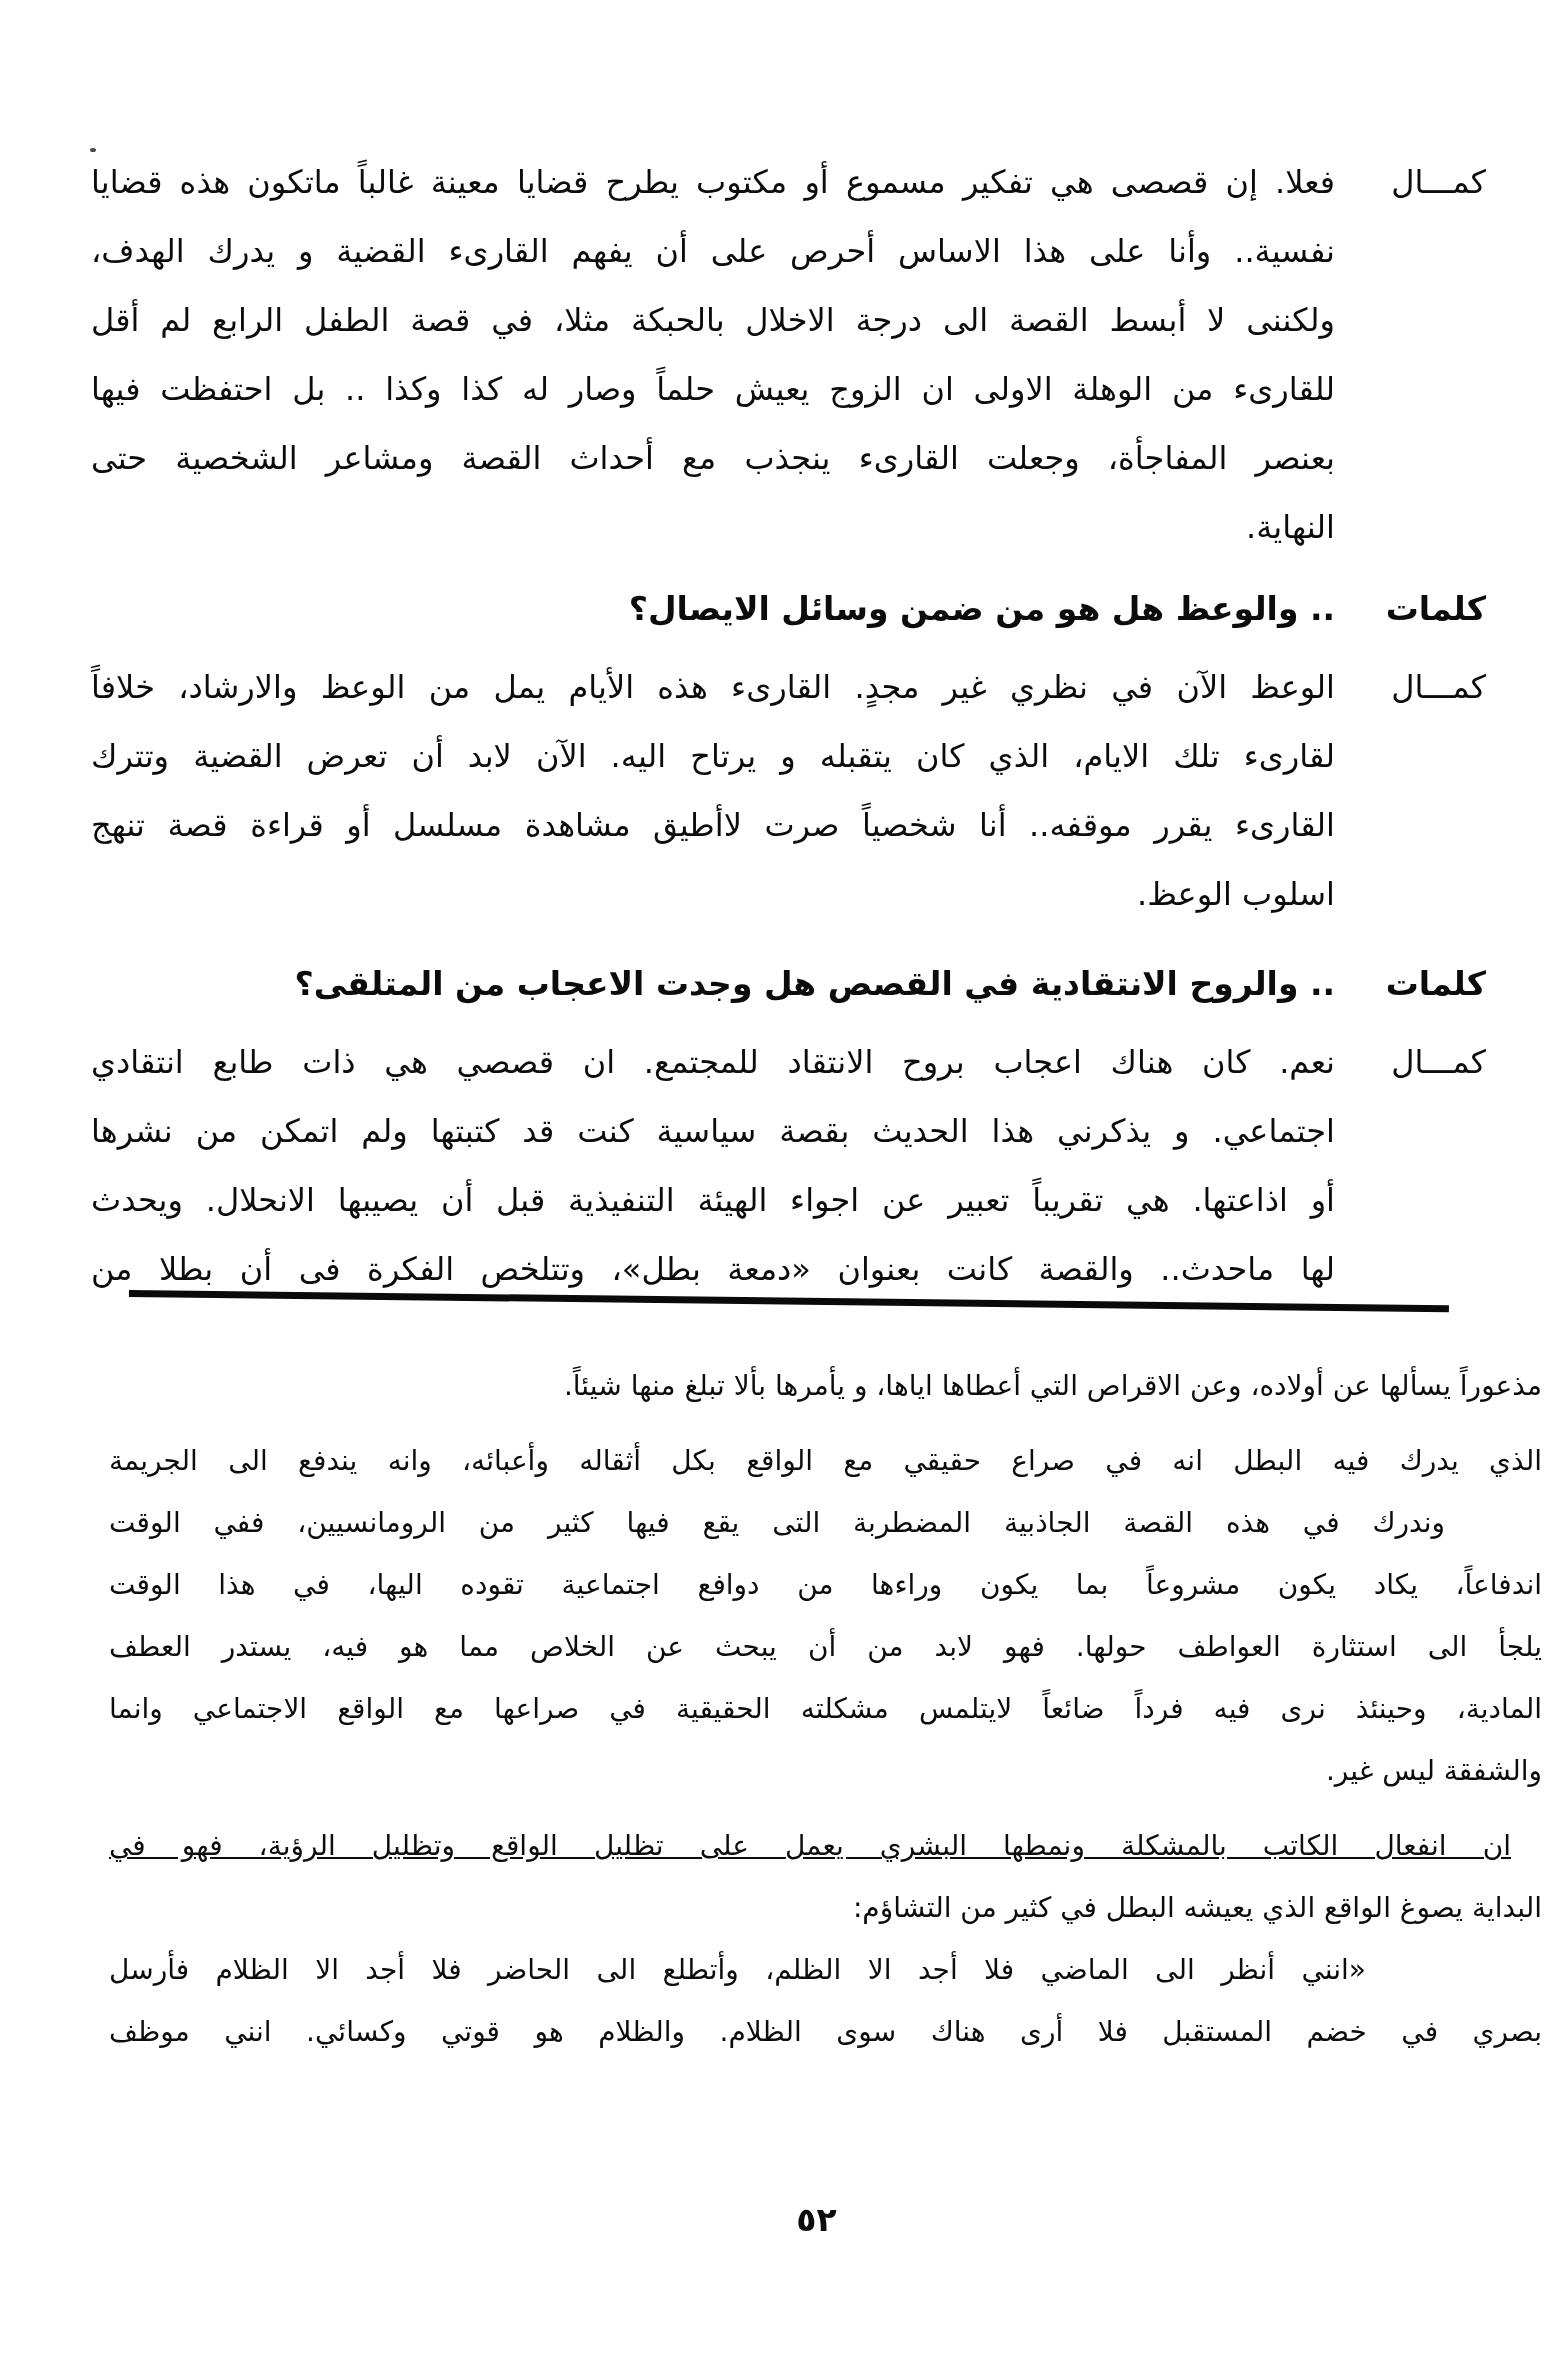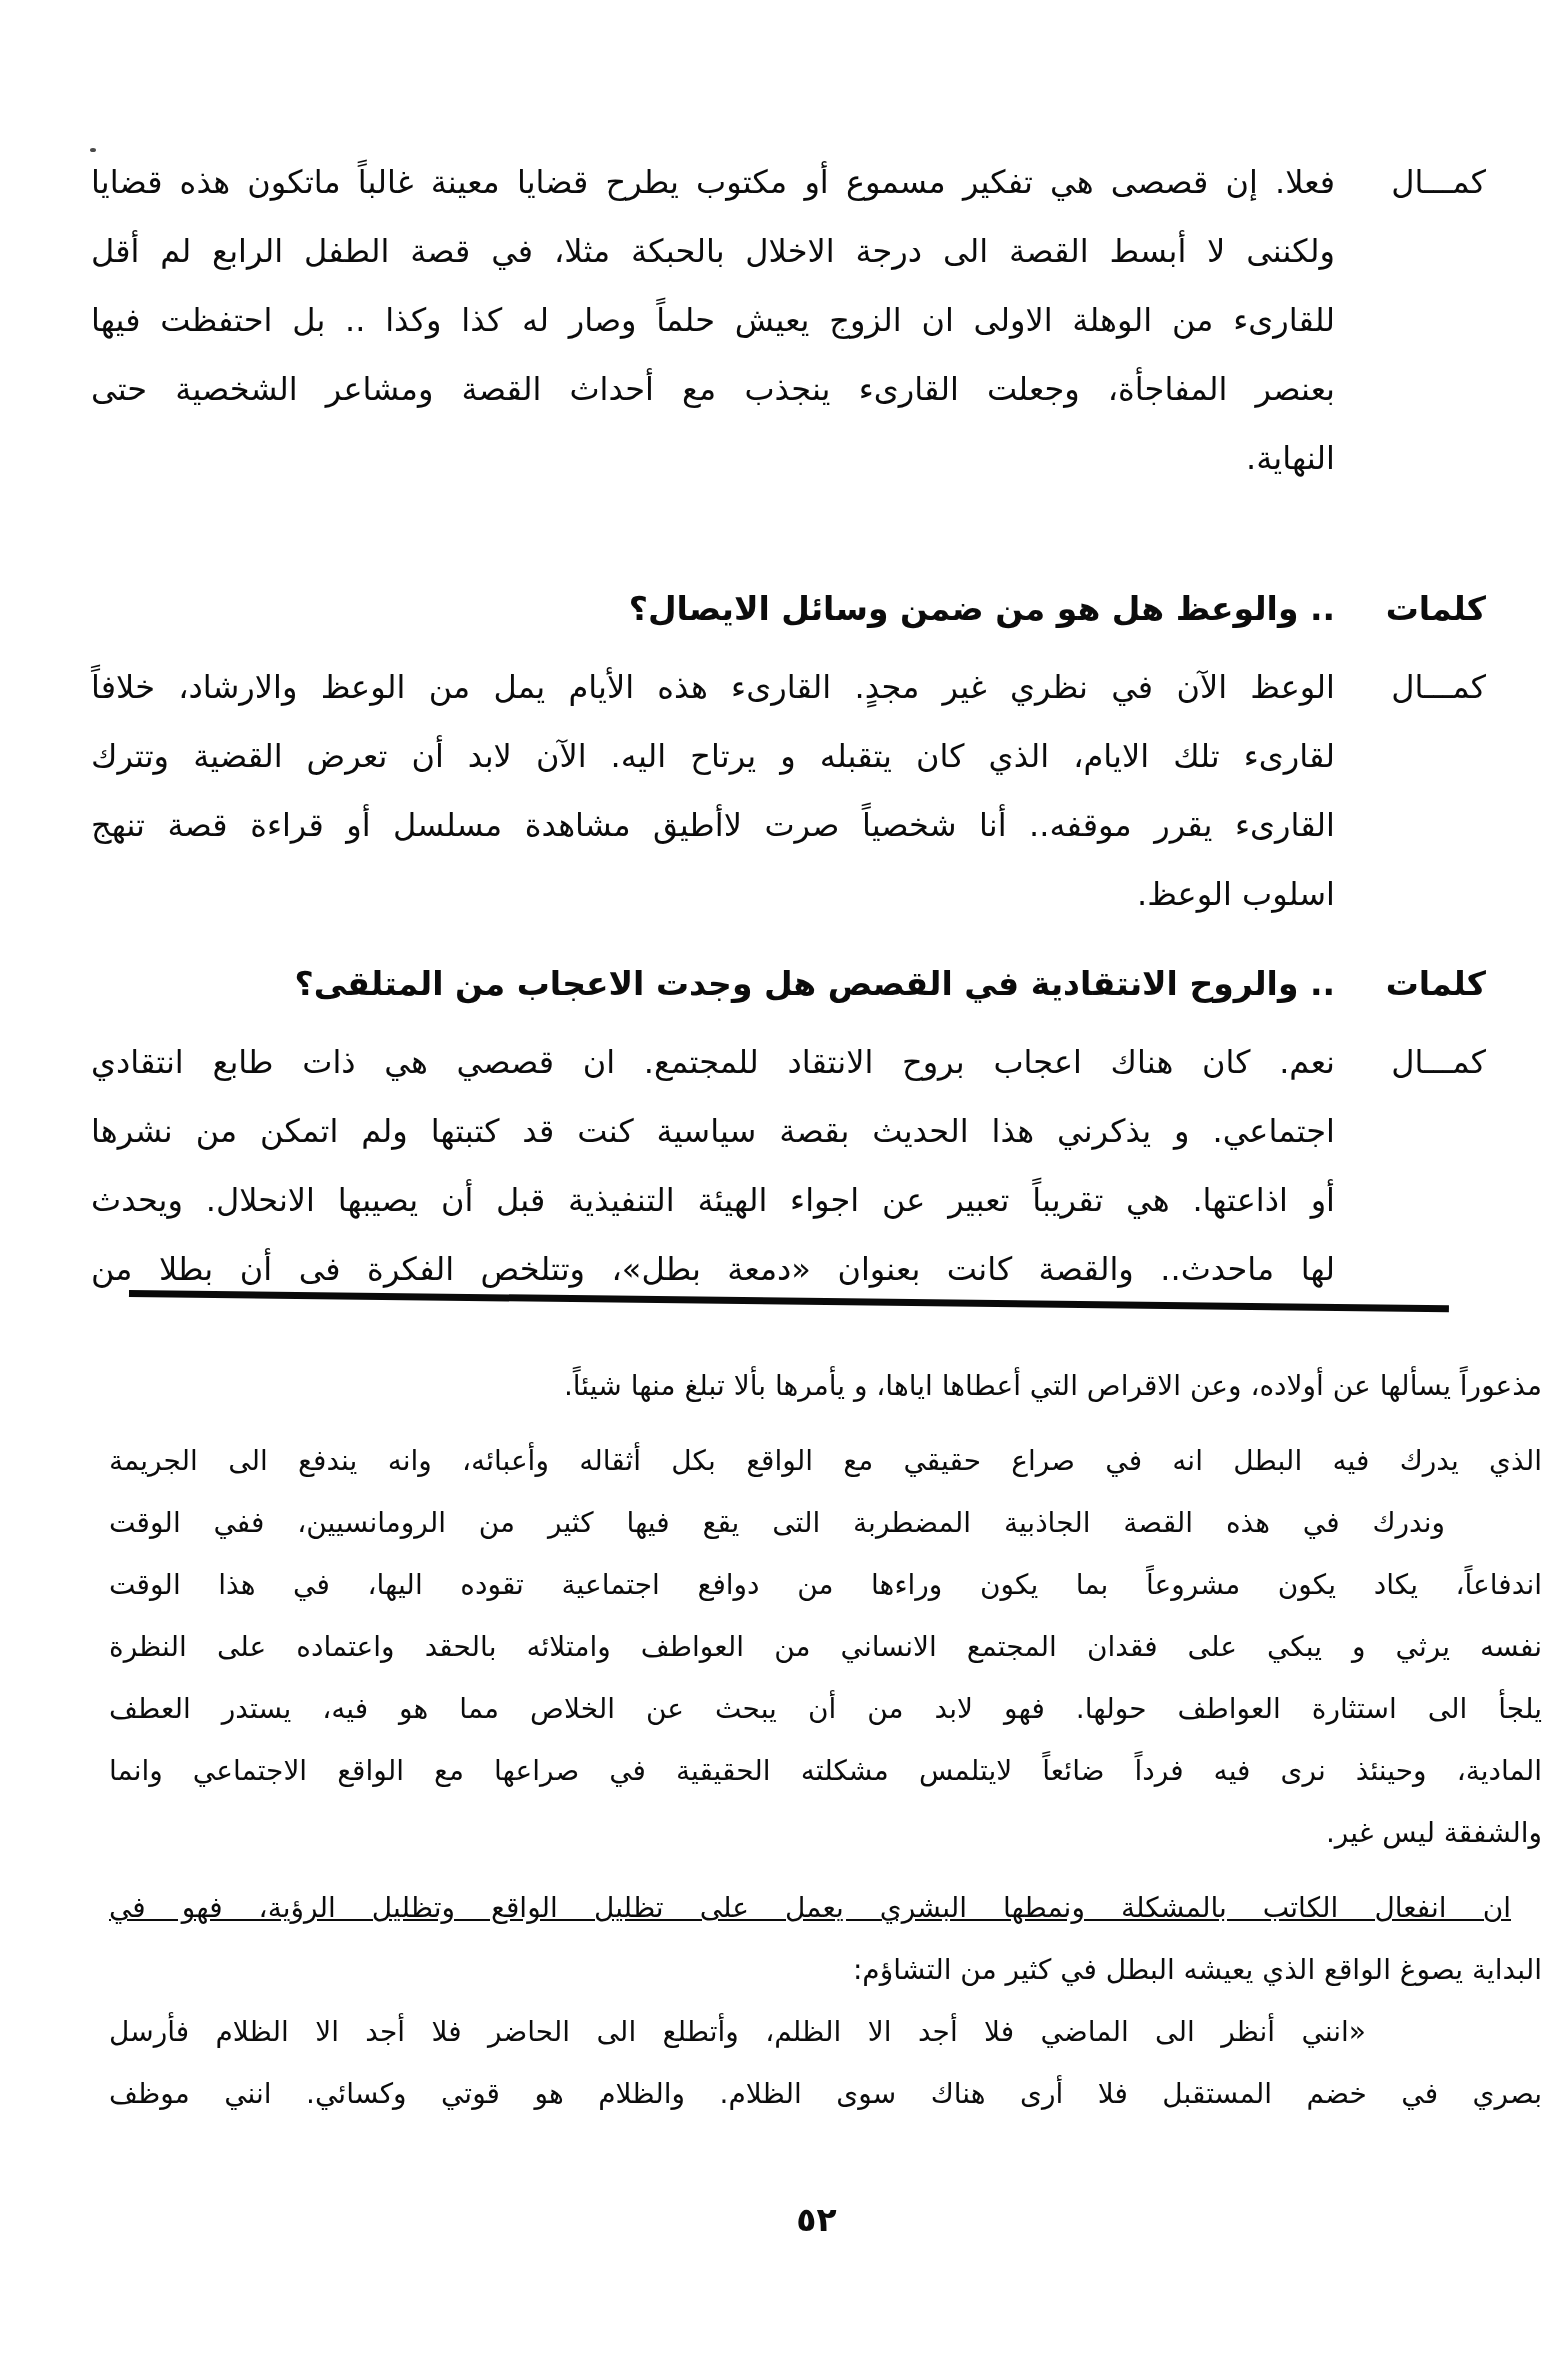--- a/index.html
+++ b/index.html
@@ -88,20 +88,21 @@
 <body>
 
 <div class="page">
   <div class="speck s1"></div>
 
   <div id="main-blocks">
       <div class="main-row" style="top: 148px;">
         <div class="row-label">كمـــال</div>
         <div class="row-content">
           <div class="line">فعلا. إن قصصى هي تفكير مسموع أو مكتوب يطرح قضايا معينة غالباً ماتكون هذه قضايا</div>
+          <div class="line">نفسية.. وأنا على هذا الاساس أحرص على أن يفهم القارىء القضية و يدرك الهدف،</div>
           <div class="line">ولكننى لا أبسط القصة الى درجة الاخلال بالحبكة مثلا، في قصة الطفل الرابع لم أقل</div>
           <div class="line">للقارىء من الوهلة الاولى ان الزوج يعيش حلماً وصار له كذا وكذا .. بل احتفظت فيها</div>
           <div class="line">بعنصر المفاجأة، وجعلت القارىء ينجذب مع أحداث القصة ومشاعر الشخصية حتى</div>
           <div class="line end">النهاية.</div>
         </div>
       </div>
       <div class="main-row q" style="top: 574px;">
         <div class="row-label">كلمات</div>
         <div class="row-content">
           <div class="line end">.. والوعظ هل هو من ضمن وسائل الايصال؟</div>
@@ -136,21 +137,20 @@
   <div class="separator"></div>
 
   <div class="footnote" id="footnote-blocks">
       <div class="fpara">
         <div class="fline end">مذعوراً يسألها عن أولاده، وعن الاقراص التي أعطاها اياها، و يأمرها بألا تبلغ منها شيئاً.</div>
       </div>
       <div class="fpara">
         <div class="fline">الذي يدرك فيه البطل انه في صراع حقيقي مع الواقع بكل أثقاله وأعبائه، وانه يندفع الى الجريمة</div>
         <div class="fline" style="padding-right: 97px;">وندرك في هذه القصة الجاذبية المضطربة التى يقع فيها كثير من الرومانسيين، ففي الوقت</div>
         <div class="fline">اندفاعاً، يكاد يكون مشروعاً بما يكون وراءها من دوافع اجتماعية تقوده اليها، في هذا الوقت</div>
-        <div class="fline">نفسه يرثي و يبكي على فقدان المجتمع الانساني من العواطف وامتلائه بالحقد واعتماده على النظرة</div>
         <div class="fline">يلجأ الى استثارة العواطف حولها. فهو لابد من أن يبحث عن الخلاص مما هو فيه، يستدر العطف</div>
         <div class="fline">المادية، وحينئذ نرى فيه فرداً ضائعاً لايتلمس مشكلته الحقيقية في صراعها مع الواقع الاجتماعي وانما</div>
         <div class="fline end">والشفقة ليس غير.</div>
       </div>
       <div class="fpara">
         <div class="fline" style="padding-right: 31px; text-decoration: underline;">ان انفعال الكاتب بالمشكلة ونمطها البشري يعمل على تظليل الواقع وتظليل الرؤية، فهو في</div>
         <div class="fline end">البداية يصوغ الواقع الذي يعيشه البطل في كثير من التشاؤم:</div>
       </div>
       <div class="fpara">
         <div class="fline" style="padding-right: 176px;">«انني أنظر الى الماضي فلا أجد الا الظلم، وأتطلع الى الحاضر فلا أجد الا الظلام فأرسل</div>

